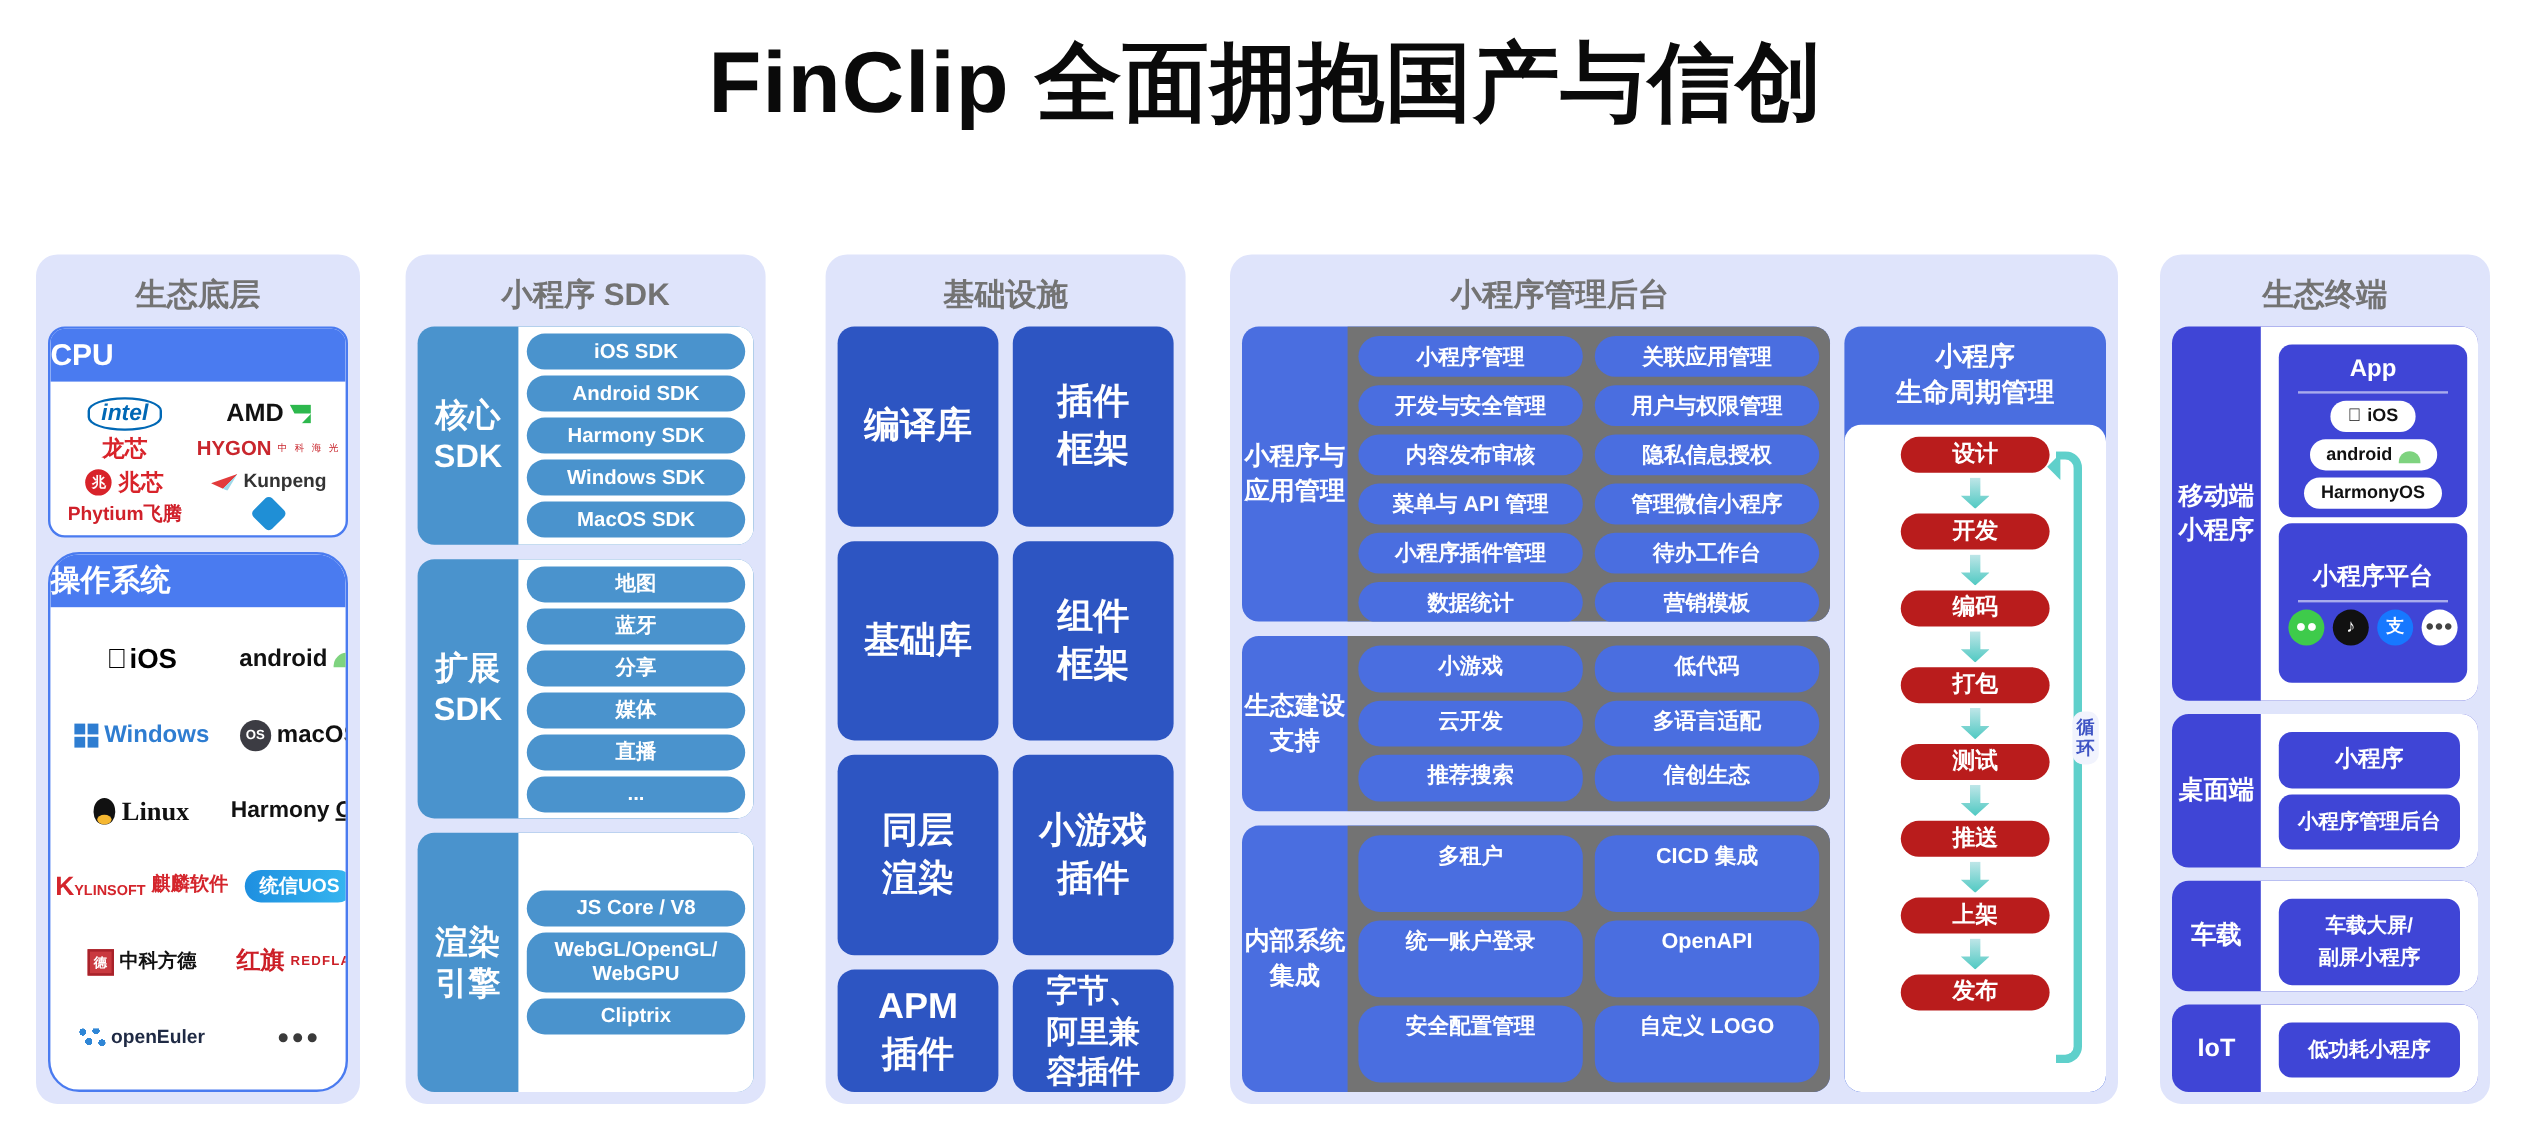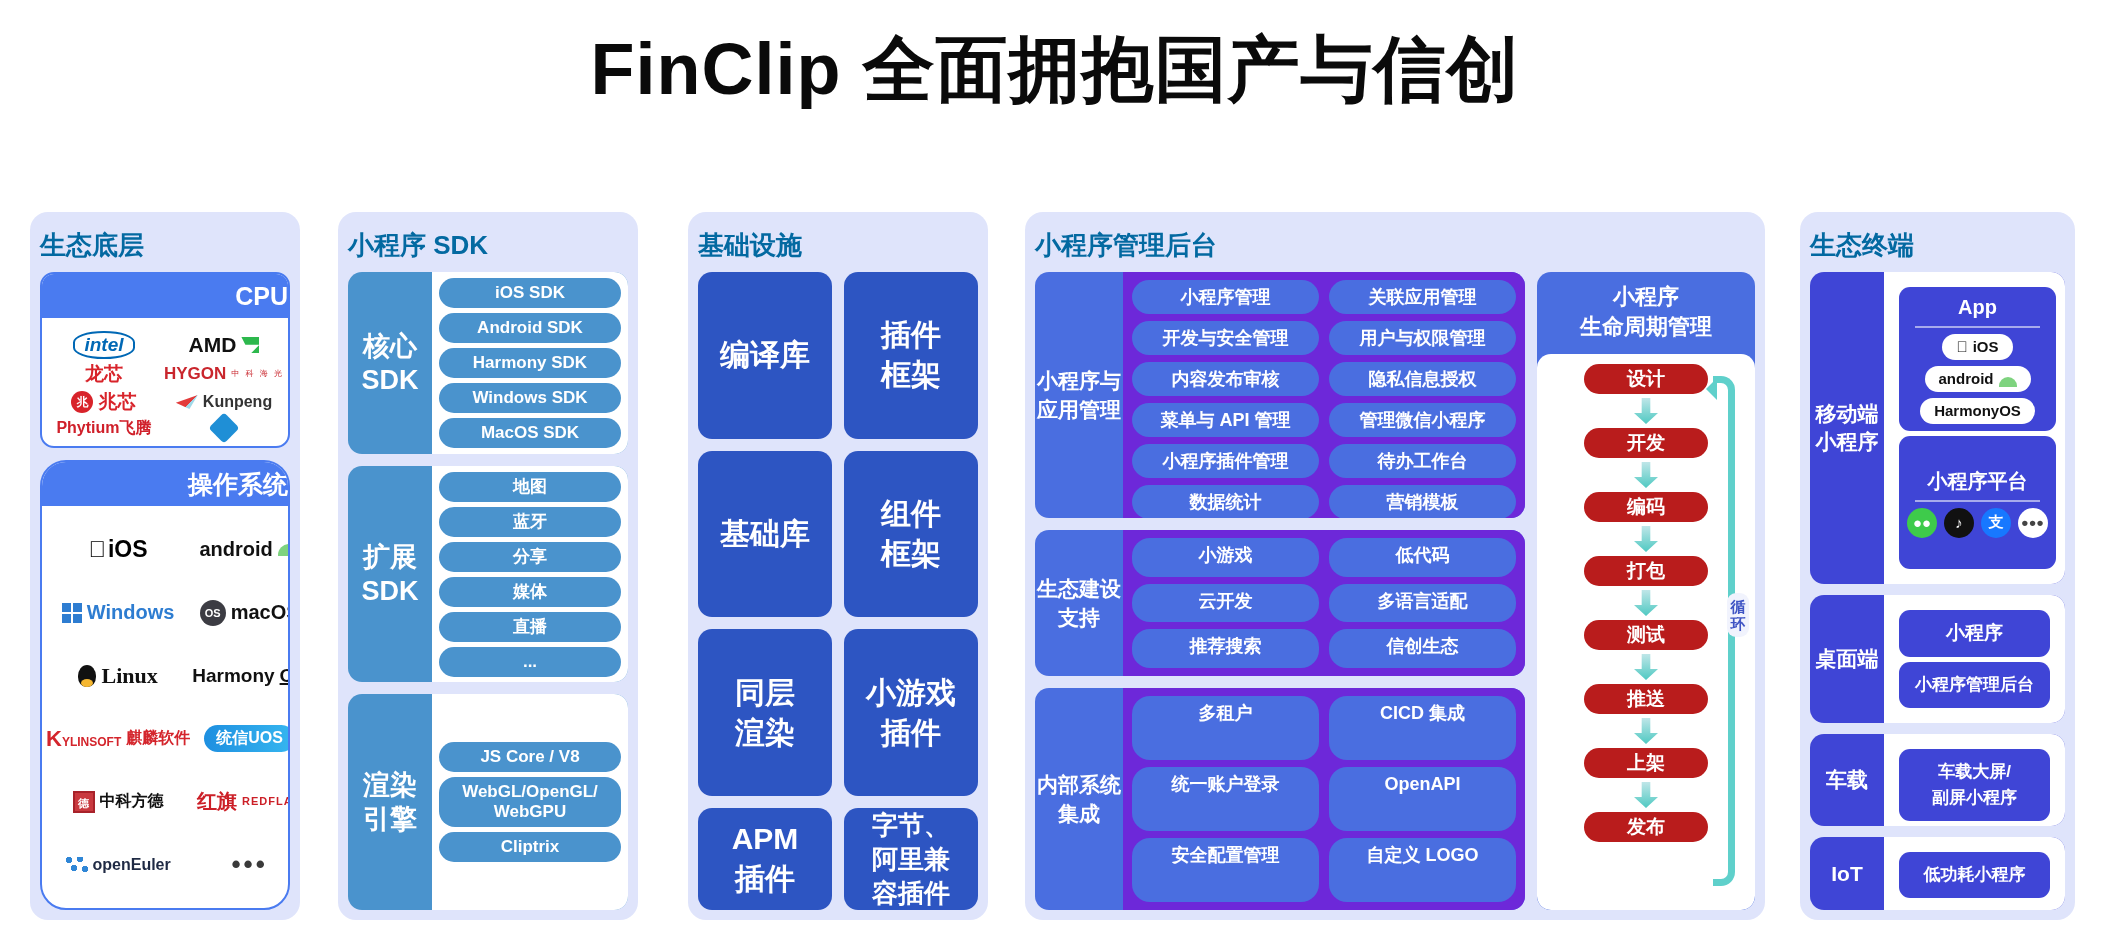--- a/index.html
+++ b/index.html
@@ -23,21 +23,22 @@
 
   
   .col{
     position:absolute;
     background:#dfe4fb;
     border-radius:18px;
     padding:8px 10px 10px;
     display:flex; flex-direction:column;
   }
   .col-title{
-    font-size:26px; font-weight:bold; color:#0369a1;
+    text-align:center;
+    font-size:26px; font-weight:bold; color:#737373;
     line-height:42px; padding:4px 0 6px;
     white-space:nowrap;
   }
 
   
   #col-eco-base   { left:30px;   top:212px; width:270px;  height:708px; }
   #col-sdk        { left:338px;  top:212px; width:300px;  height:708px; }
   #col-infra      { left:688px;  top:212px; width:300px;  height:708px; }
   #col-console    { left:1025px; top:212px; width:740px;  height:708px; }
   #col-terminal   { left:1800px; top:212px; width:275px;  height:708px; }
@@ -47,21 +48,21 @@
     background:#ffffff;
     border-radius:14px;
     border:2px solid #4a7bf0;
     overflow:hidden;
     display:flex; flex-direction:column;
     margin-bottom:12px;
   }
   .logo-card:last-child{ margin-bottom:0;border-radius:26px; }
   .logo-card-head{
     background:#4a7bf0; color:#fff;
-    font-size:25px; font-weight:bold; text-align:right;
+    font-size:25px; font-weight:bold; text-align:left;
     line-height:44px; height:44px;
   }
   .logo-grid{
     flex:1;
     display:grid; grid-template-columns:1fr 1fr;
     align-items:center; justify-items:center;
     padding:13px 4px;
     gap:2px;
   }
   .logo{
@@ -168,21 +169,21 @@
   .group{
     display:flex; background:#4a6ee0; border-radius:14px; overflow:hidden;
   }
   .group-label{
     width:88px; flex:0 0 88px;
     display:flex; align-items:center; justify-content:center; text-align:center;
     color:#fff; font-size:21px; font-weight:bold; line-height:29px;
     white-space:pre-line;
   }
   .group-items{
-    flex:1; background:#6d28d9; padding:8px 9px;
+    flex:1; background:#737373; padding:8px 9px;
     display:grid; grid-template-columns:1fr 1fr; gap:7px 10px;
   }
   .pill-blue{
     background:#4a6ee0; color:#fff; border-radius:18px;
     text-align:center; font-size:18px; font-weight:bold;
     line-height:28px; padding:3px 4px; white-space:nowrap;
   }
 
   
   .lifecycle{

